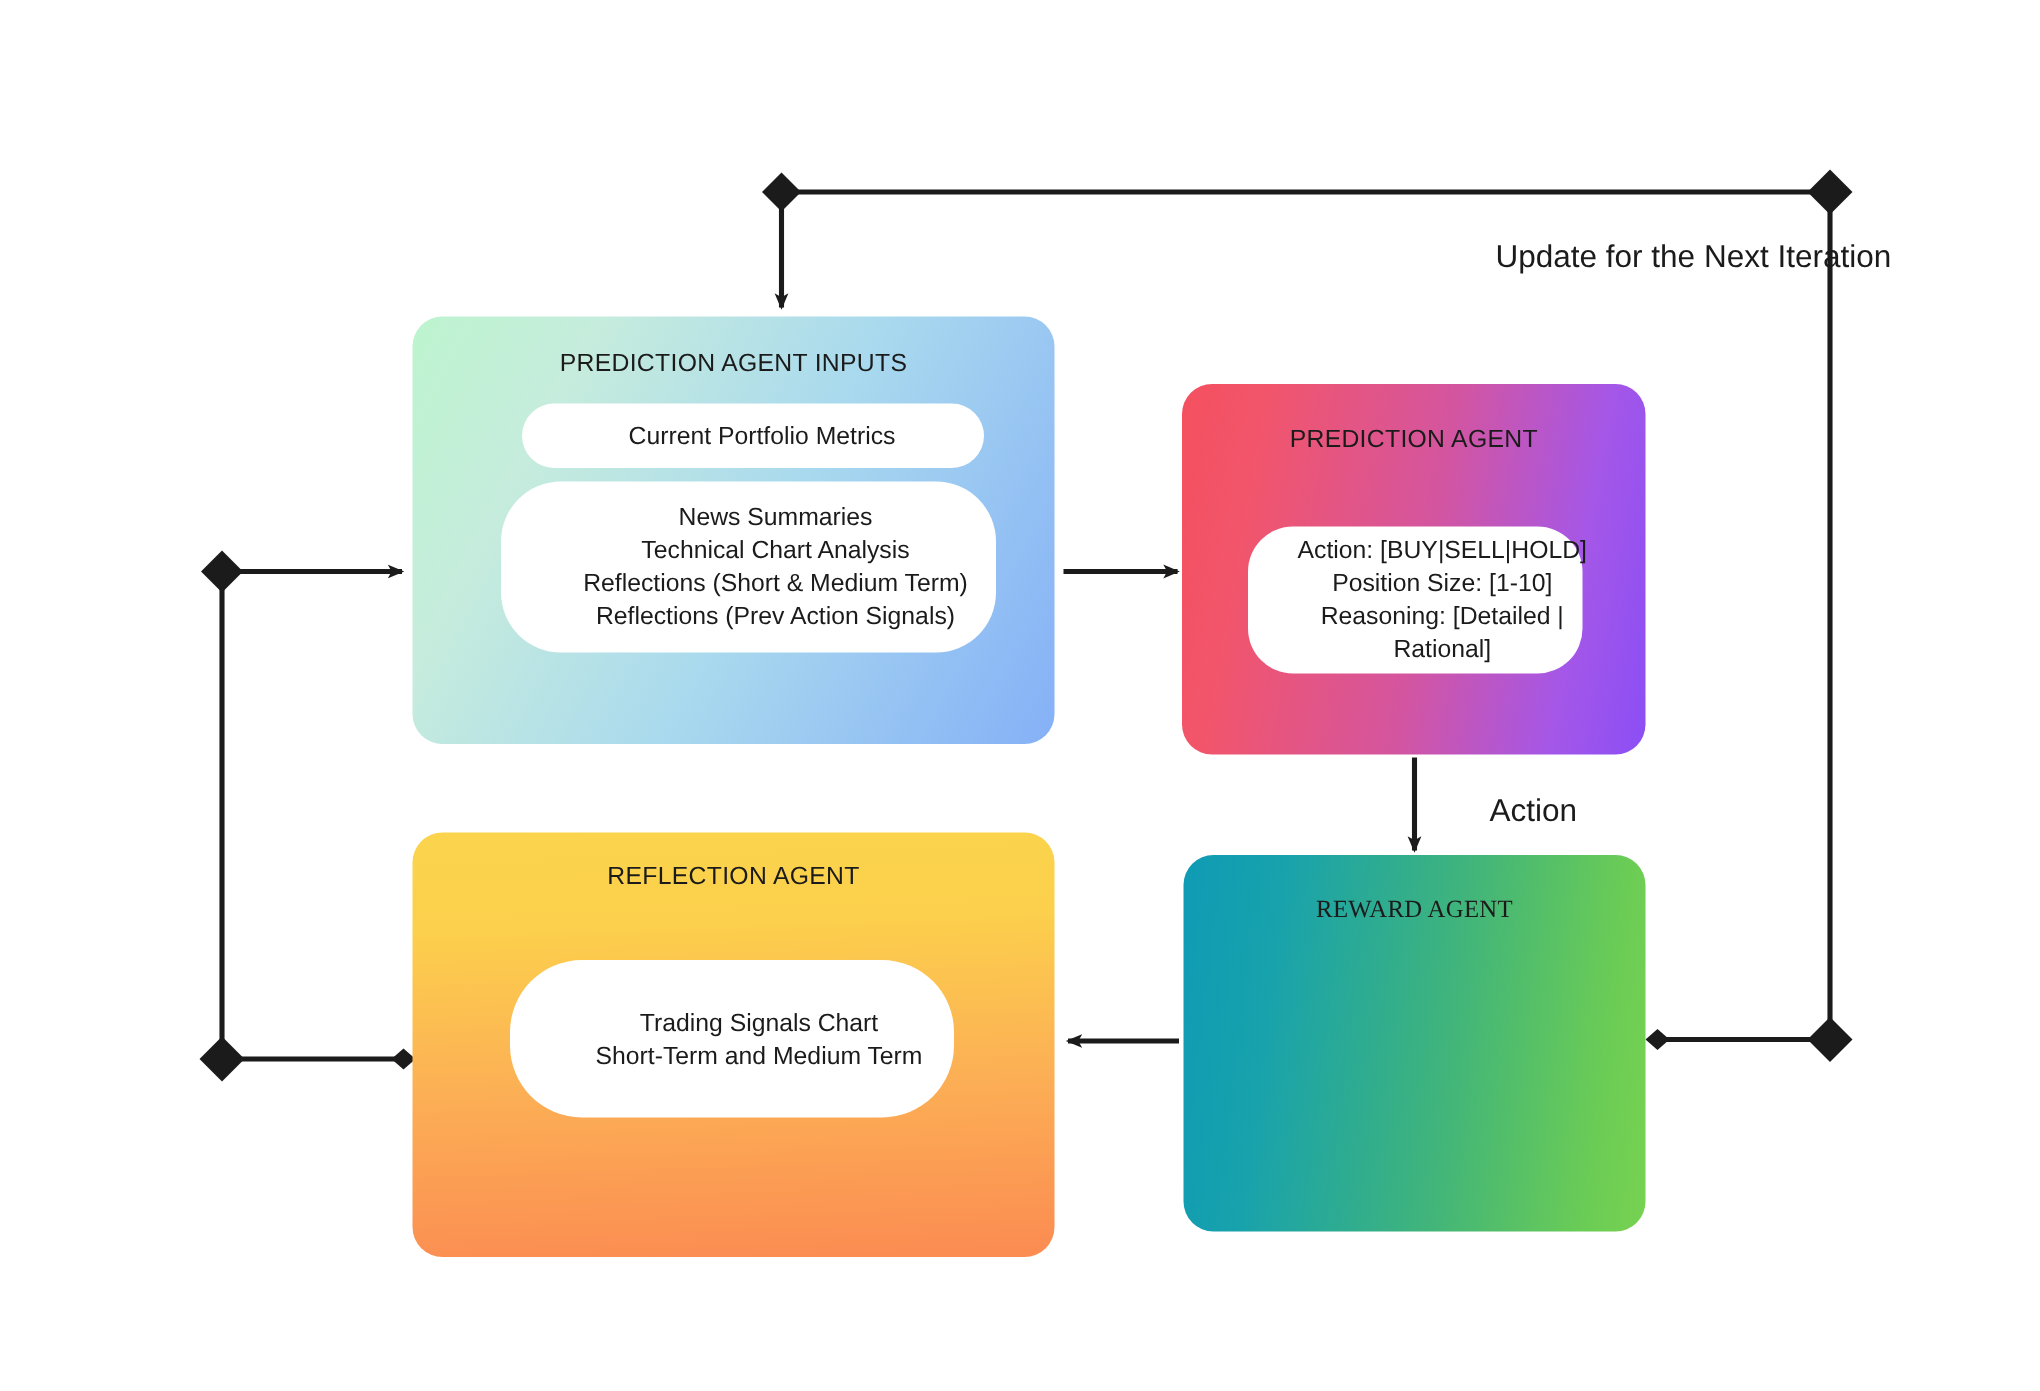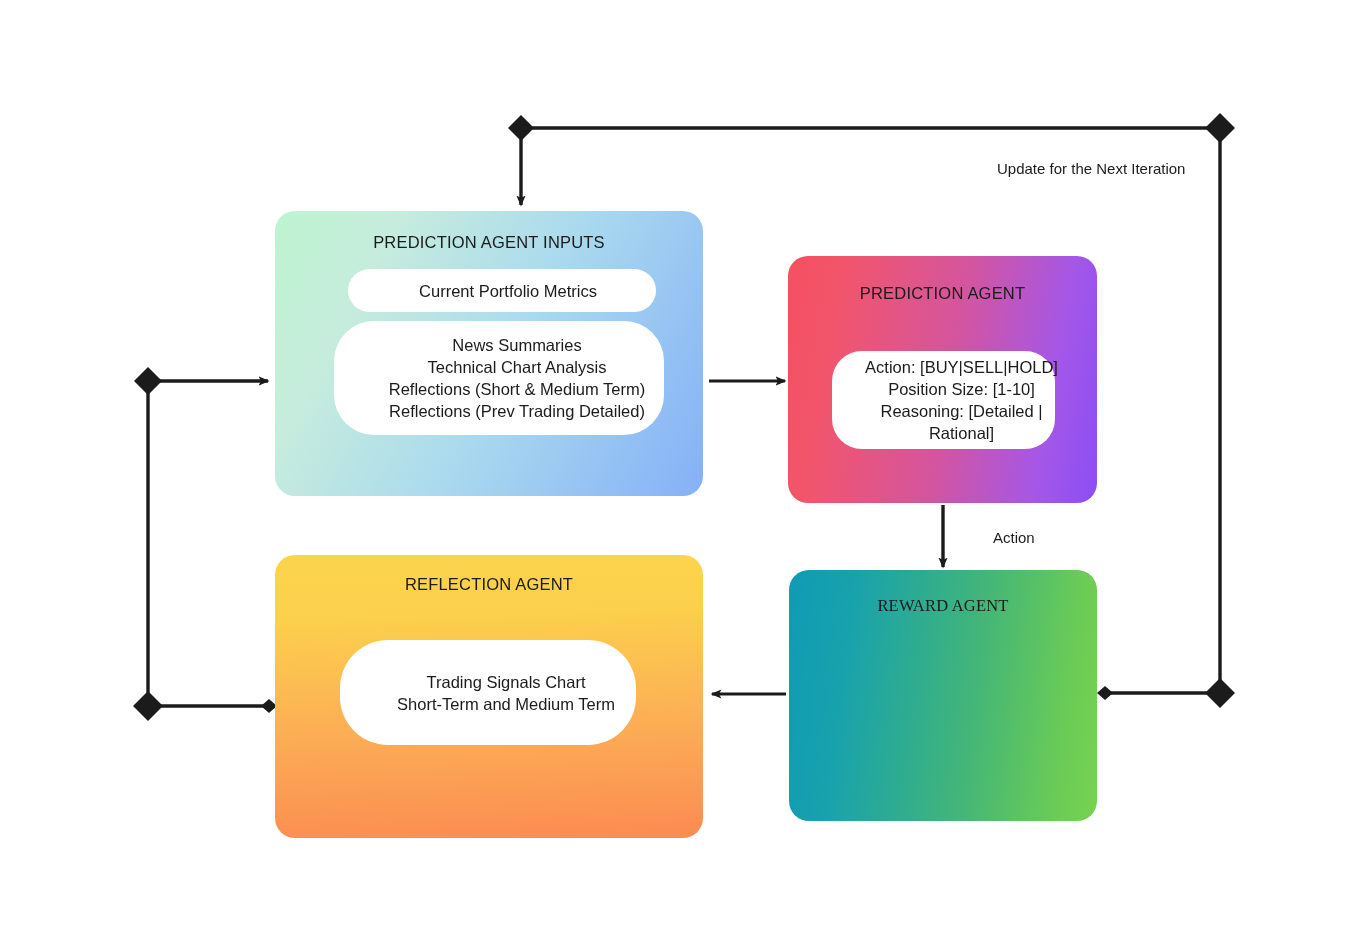--- a/index.html
+++ b/index.html
@@ -86,21 +86,21 @@
     left: 789px; top: 570px; width: 308px; height: 251px;
     background: linear-gradient(97deg, #0f9bb5 0%, #18a2ac 20%, #42b579 58%, #6bcc55 88%, #77d251 100%);
     font-family: Liberation Serif, serif;
   }
   #node-reward .node-title { top: 26px; }
   #pill-reward { left: 36px; top: 101px; width: 220px; height: 72px; border-radius: 36px; }
 
   
   .edge-label {
     position: absolute;
-    font-size: 15px;
+    font-size: 21px;
     color: #1b1b1b;
     white-space: nowrap;
   }
   #label-update { left: 997px; top: 160px; }
   #label-action { left: 993px; top: 529px; }
 </style>
 </head>
 <body>
 
 <div id="canvas">
@@ -151,21 +151,21 @@
 
     <div class="pill" id="pill-portfolio">
       <span>Current Portfolio Metrics</span>
     </div>
 
     <div class="pill" id="pill-inputs-list">
       <span>
         <span style="display:block">News Summaries</span>
         <span style="display:block">Technical Chart Analysis</span>
         <span style="display:block">Reflections (Short &amp; Medium Term)</span>
-        <span style="display:block">Reflections (Prev Trading Detailed)</span>
+        <span style="display:block">Reflections (Prev Action Signals)</span>
       </span>
     </div>
   </div>
 
   <div class="node" id="node-prediction">
     <div class="node-title">PREDICTION AGENT</div>
 
     <div class="pill" id="pill-prediction-out">
       <span>
         <span style="display:block">Action: [BUY|SELL|HOLD]</span>

